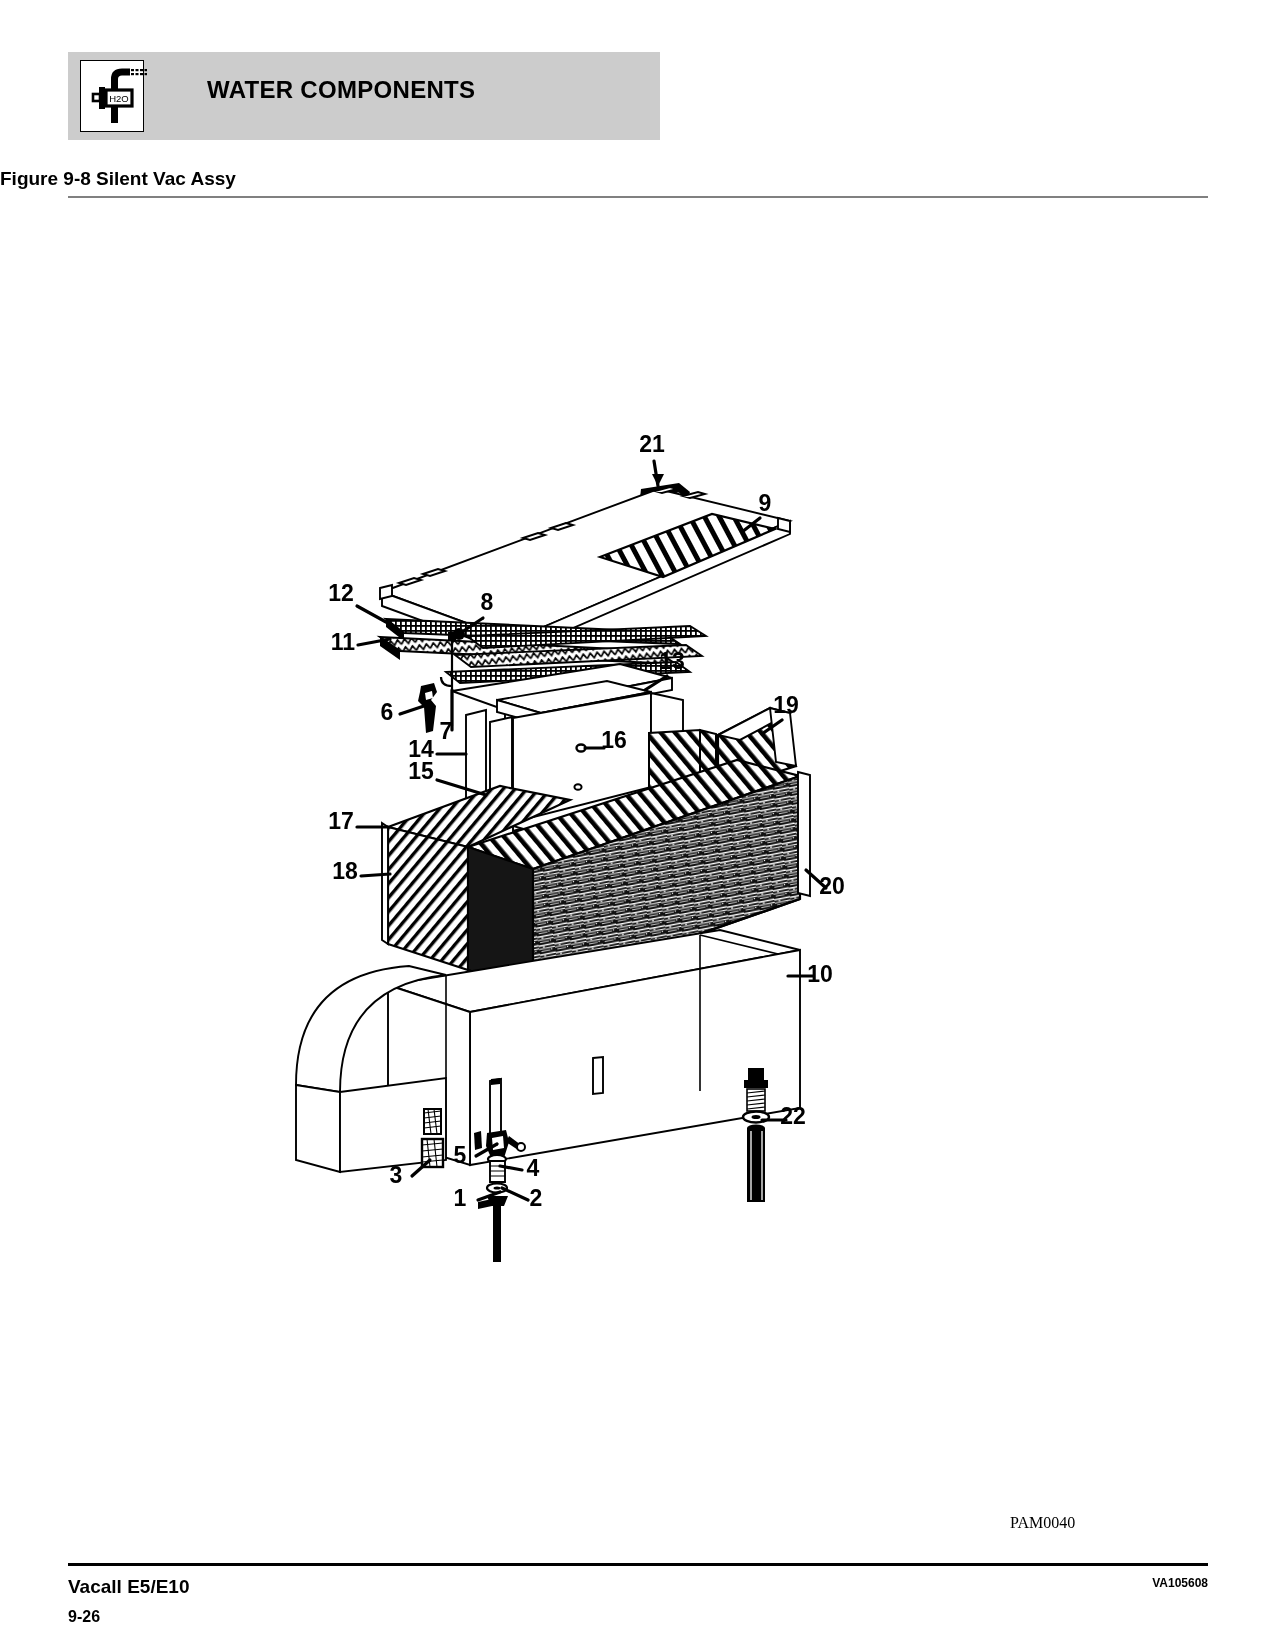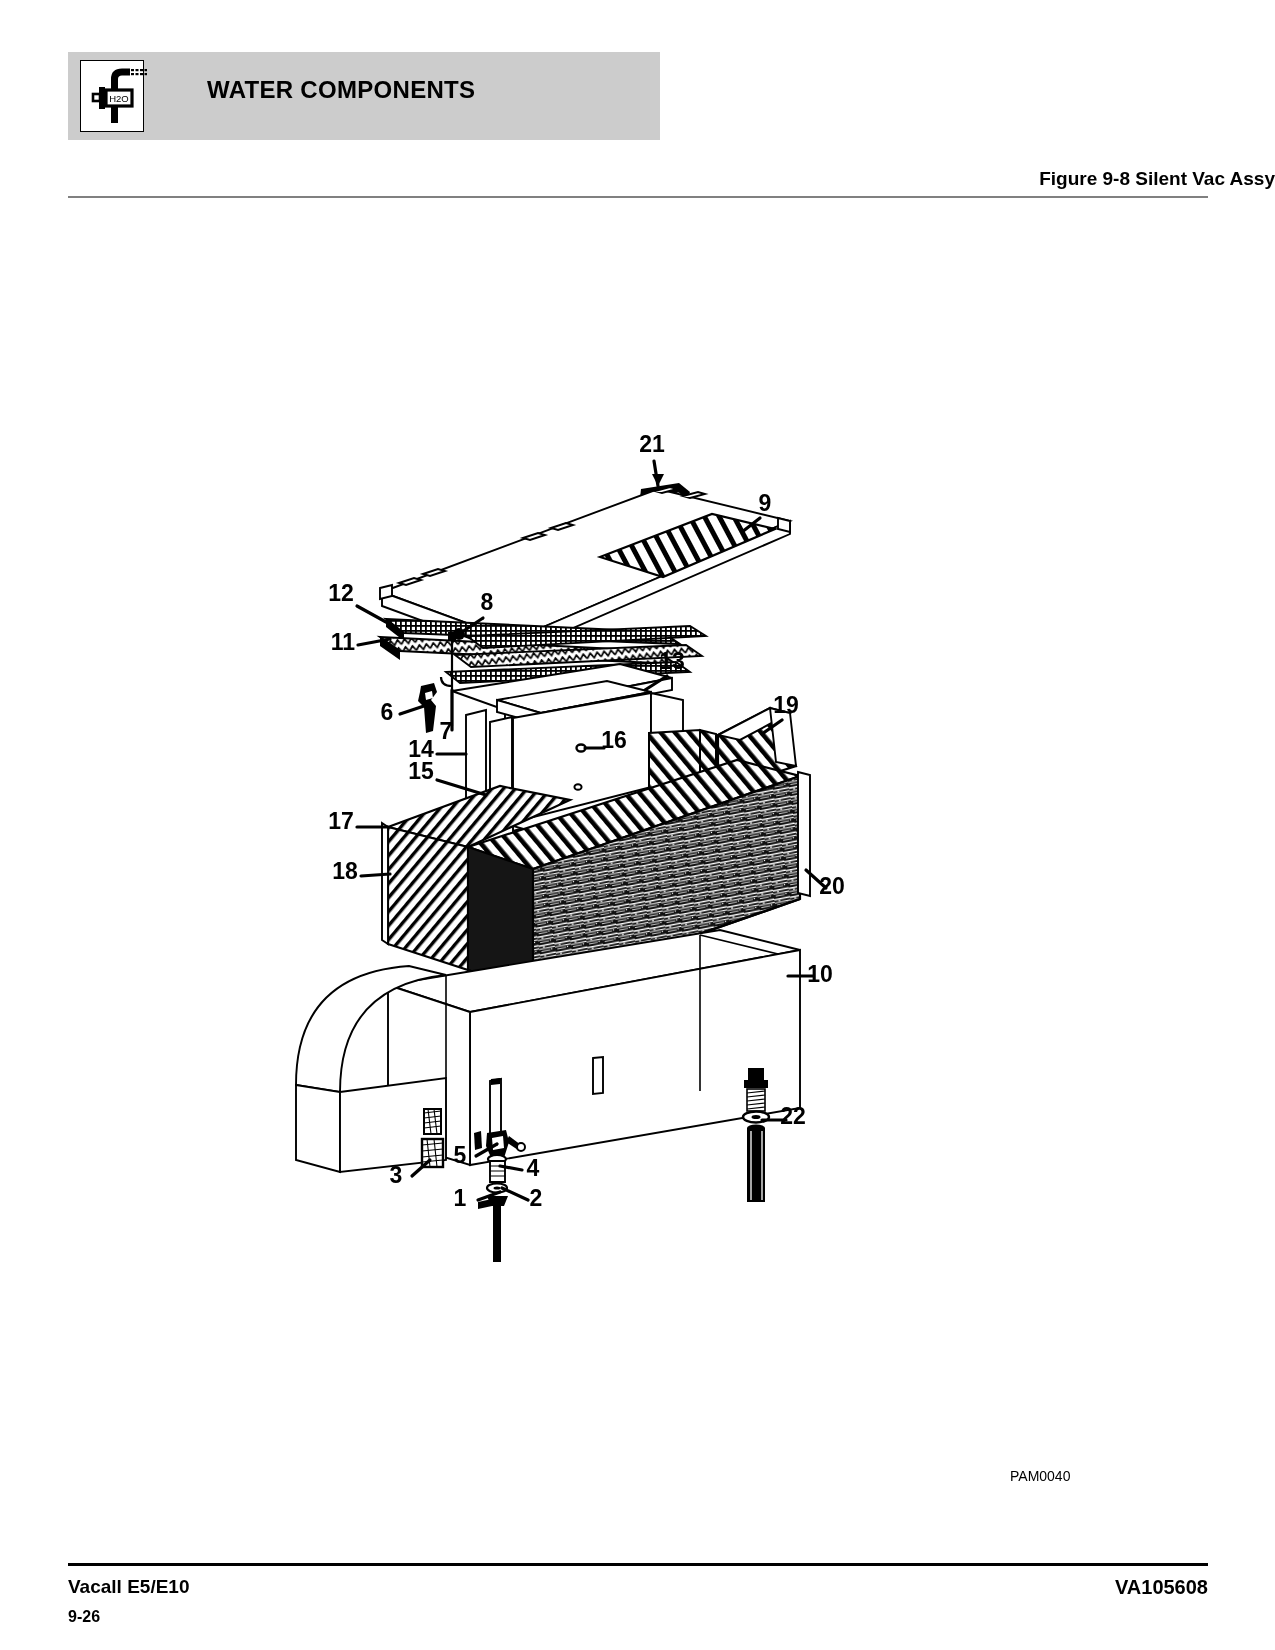--- a/index.html
+++ b/index.html
@@ -46,21 +46,21 @@
     white-space: nowrap;
     margin-left: 29px;
   }
 
   
   #figure-title {
     position: absolute;
     left: 0;
     top: 168px;
     width: 1275px;
-    text-align: right;
+    text-align: left;
     font-size: 19px;
     font-weight: bold;
   }
   #figure-rule {
     position: absolute;
     left: 68px;
     top: 196px;
     width: 1140px;
     height: 2px;
     background: #808080;
@@ -77,23 +77,23 @@
   #figure-svg {
     position: absolute;
     left: 0;
     top: 0;
   }
 
   
   #drawing-ref {
     position: absolute;
     left: 1010px;
-    top: 1468px;
-    font-size: 14px;
-    font-family: Liberation Sans, sans-serif;
+    top: 1514px;
+    font-size: 16px;
+    font-family: Liberation Serif, serif;
   }
 
   
   #footer-rule {
     position: absolute;
     left: 68px;
     top: 1563px;
     width: 1140px;
     height: 3px;
     background: #000000;
@@ -118,21 +118,21 @@
     left: 0;
     top: 0;
     width: 1140px;
     font-size: 19px;
     font-weight: bold;
   }
   #footer-doc {
     position: absolute;
     right: 0;
     top: 0;
-    font-size: 20px;
+    font-size: 12px;
     font-weight: bold;
   }
 
   .callout-text {
     font-family: "Liberation Sans", sans-serif;
     font-size: 23px;
     font-weight: bold;
     fill: #000000;
   }
   .cline { stroke: #000; stroke-width: 3.2; fill: none; stroke-linecap: round; }

